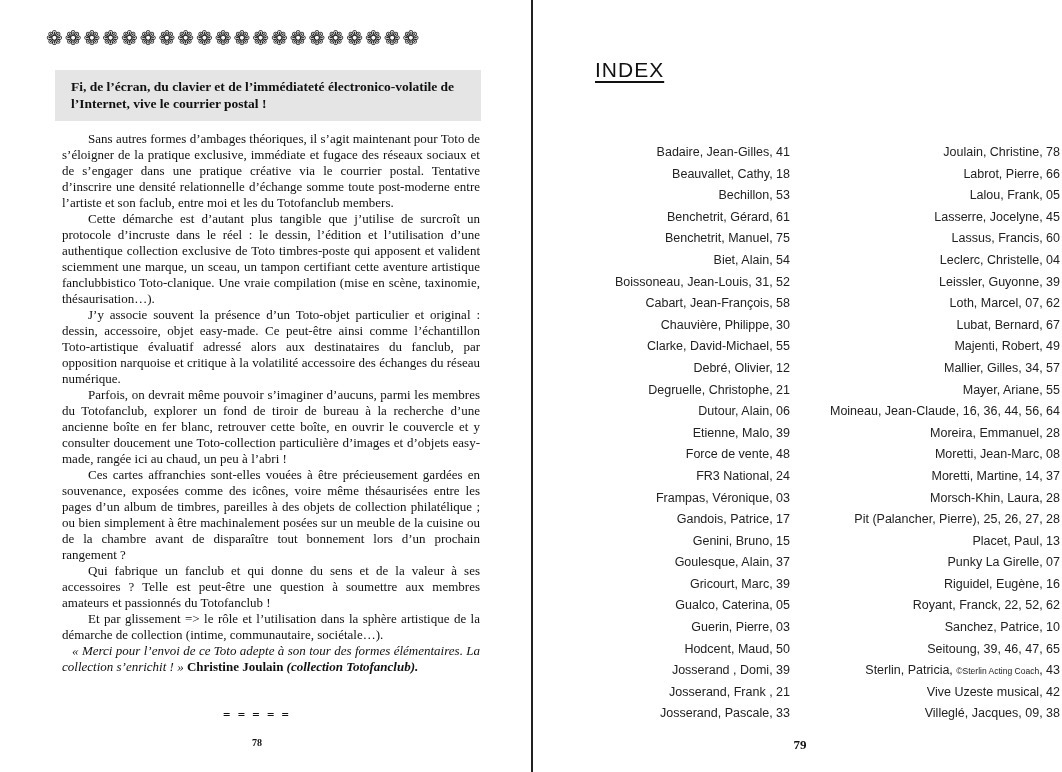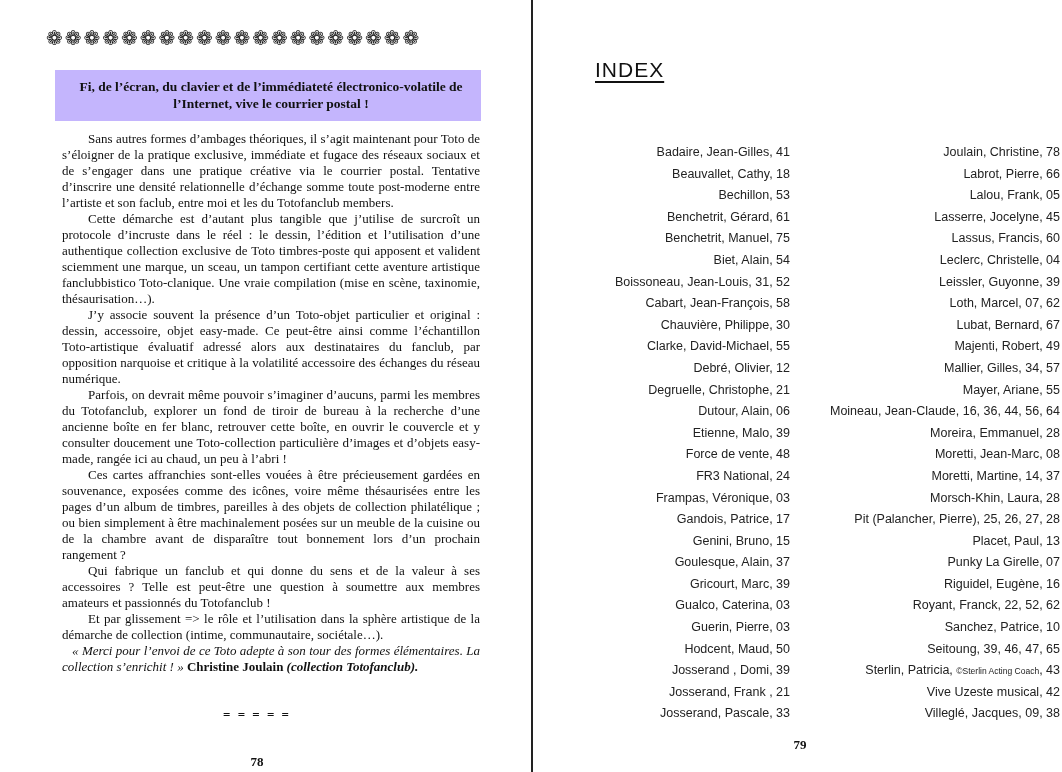--- a/index.html
+++ b/index.html
@@ -32,21 +32,21 @@
   .closing { margin: 0; text-indent: 10px; }
   .italic { font-style: italic; margin-top: 36px; }
   .bold { font-weight: bold; }
   .bold-italic { font-weight: bold; font-style: italic; }
   .separator {
     position: absolute; left: 62px; top: 707px; width: 390px;
     text-align: center; font-weight: bold; font-size: 13px; letter-spacing: 2px;
   }
   .pageno-left {
     position: absolute; left: 62px; top: 737px; width: 390px;
-    text-align: center; font-weight: bold; font-size: 13px; margin-top: 17px;
+    text-align: center; font-weight: bold; font-size: 10px;
   }
 
   
   .index-title {
     position: absolute; left: 595px; top: 58px;
     font-family: "Liberation Sans", sans-serif;
     font-size: 21px; letter-spacing: 1px; color: #111;
     text-decoration: underline; text-underline-offset: 4px;
   }
   .index-col {
@@ -63,21 +63,21 @@
     text-align: center; font-weight: bold; font-size: 13px;
   }
 </style>
 </head>
 <body>
 
 <div class="gutter"></div>
 
 <div class="ornaments">❁❁❁❁❁❁❁❁❁❁❁❁❁❁❁❁❁❁❁❁</div>
 
-<div class="quote-box" style="background: #c4b5fd; text-align: center;">Fi, de l’écran, du clavier et de l’immédiateté électronico-volatile de l’Internet, vive le courrier postal !</div>
+<div class="quote-box" style="background: #e5e5e5;">Fi, de l’écran, du clavier et de l’immédiateté électronico-volatile de l’Internet, vive le courrier postal !</div>
 
 <div class="body-text">
   <div>
       <p class="para">Sans autres formes d’ambages théoriques, il s’agit maintenant pour Toto de s’éloigner de la pratique exclusive, immédiate et fugace des réseaux sociaux et de s’engager dans une pratique créative via le courrier postal. Tentative d’inscrire une densité relationnelle d’échange somme toute post-moderne entre l’artiste et son faclub, entre moi et les du Totofanclub members.</p>
       <p class="para">Cette démarche est d’autant plus tangible que j’utilise de surcroît un protocole d’incruste dans le réel : le dessin, l’édition et l’utilisation d’une authentique collection exclusive de Toto timbres-poste qui apposent et valident sciemment une marque, un sceau, un tampon certifiant cette aventure artistique fanclubbistico Toto-clanique. Une vraie compilation (mise en scène, taxinomie, thésaurisation…).</p>
       <p class="para">J’y associe souvent la présence d’un Toto-objet particulier et original : dessin, accessoire, objet easy-made. Ce peut-être ainsi comme l’échantillon Toto-artistique évaluatif adressé alors aux destinataires du fanclub, par opposition narquoise et critique à la volatilité accessoire des échanges du réseau numérique.</p>
       <p class="para">Parfois, on devrait même pouvoir s’imaginer d’aucuns, parmi les membres du Totofanclub, explorer un fond de tiroir de bureau à la recherche d’une ancienne boîte en fer blanc, retrouver cette boîte, en ouvrir le couvercle et y consulter doucement une Toto-collection particulière d’images et d’objets easy-made, rangée ici au chaud, un peu à l’abri !</p>
       <p class="para">Ces cartes affranchies sont-elles vouées à être précieusement gardées en souvenance, exposées comme des icônes, voire même thésaurisées entre les pages d’un album de timbres, pareilles à des objets de collection philatélique ; ou bien simplement à être machinalement posées sur un meuble de la cuisine ou de la chambre avant de disparaître tout bonnement lors d’un prochain rangement ?</p>
       <p class="para">Qui fabrique un fanclub et qui donne du sens et de la valeur à ses accessoires ? Telle est peut-être une question à soumettre aux membres amateurs et passionnés du Totofanclub !</p>
       <p class="para">Et par glissement =&gt; le rôle et l’utilisation dans la sphère artistique de la démarche de collection (intime, communautaire, sociétale…).</p>
@@ -105,21 +105,21 @@
     <div class="entry">Degruelle, Christophe, 21</div>
     <div class="entry">Dutour, Alain, 06</div>
     <div class="entry">Etienne, Malo, 39</div>
     <div class="entry">Force de vente, 48</div>
     <div class="entry">FR3 National, 24</div>
     <div class="entry">Frampas, Véronique, 03</div>
     <div class="entry">Gandois, Patrice, 17</div>
     <div class="entry">Genini, Bruno, 15</div>
     <div class="entry">Goulesque, Alain, 37</div>
     <div class="entry">Gricourt, Marc, 39</div>
-    <div class="entry">Gualco, Caterina, 03</div>
+    <div class="entry">Gualco, Caterina, 05</div>
     <div class="entry">Guerin, Pierre, 03</div>
     <div class="entry">Hodcent, Maud, 50</div>
     <div class="entry">Josserand , Domi, 39</div>
     <div class="entry">Josserand, Frank , 21</div>
     <div class="entry">Josserand, Pascale, 33</div>
   </div>
 
 <div class="index-col col2">
     <div class="entry">Joulain, Christine, 78</div>
     <div class="entry">Labrot, Pierre, 66</div>

